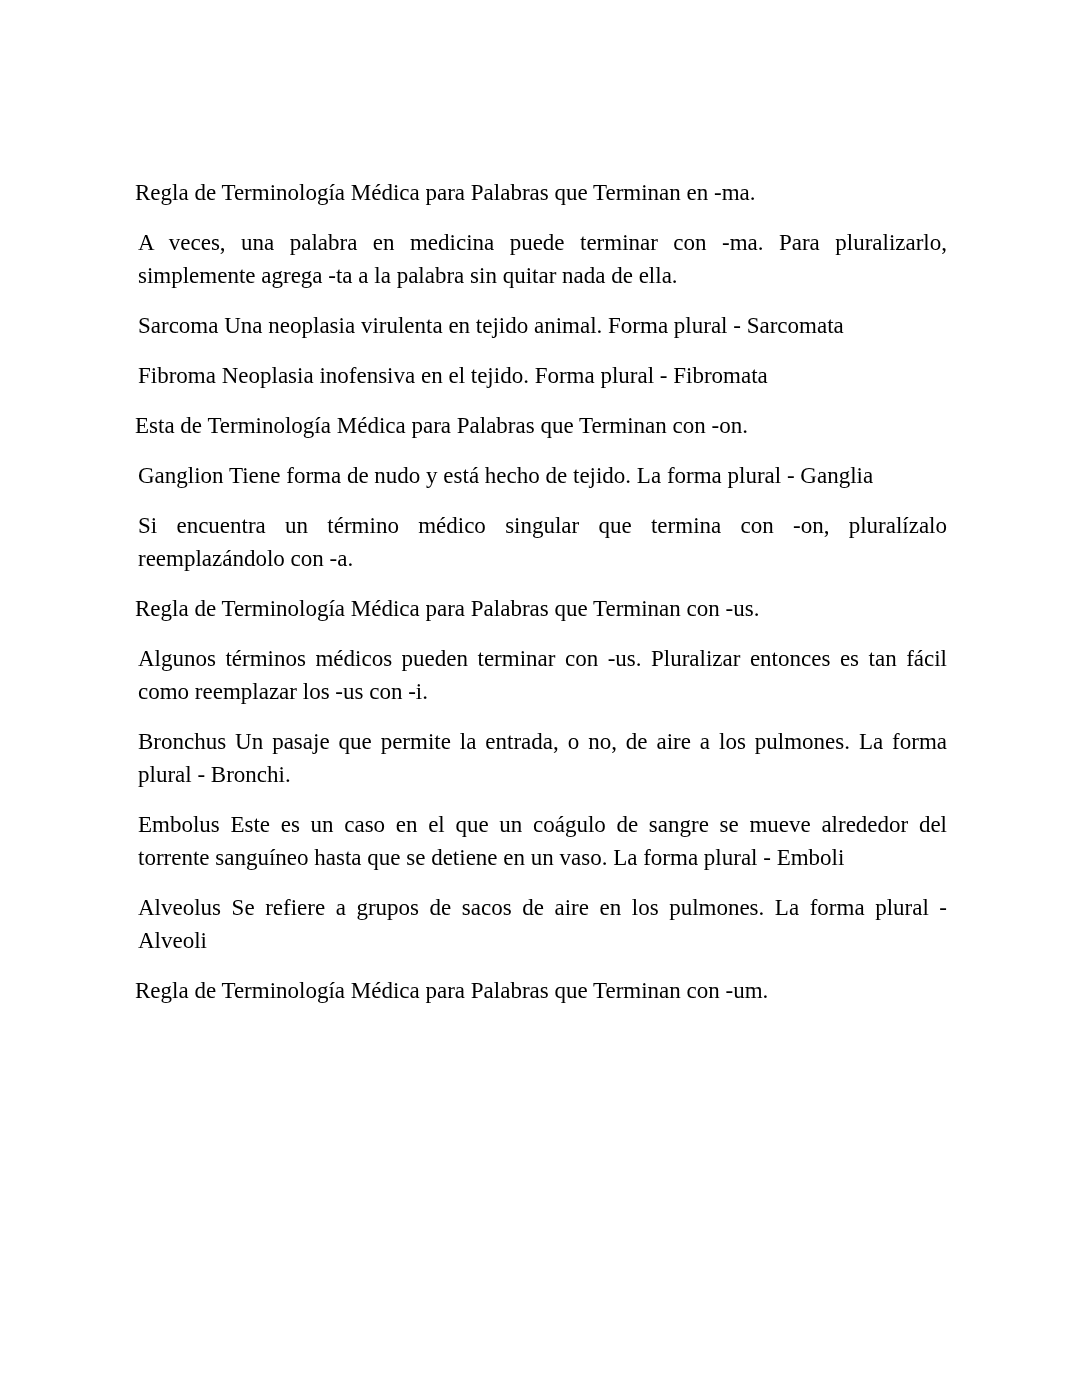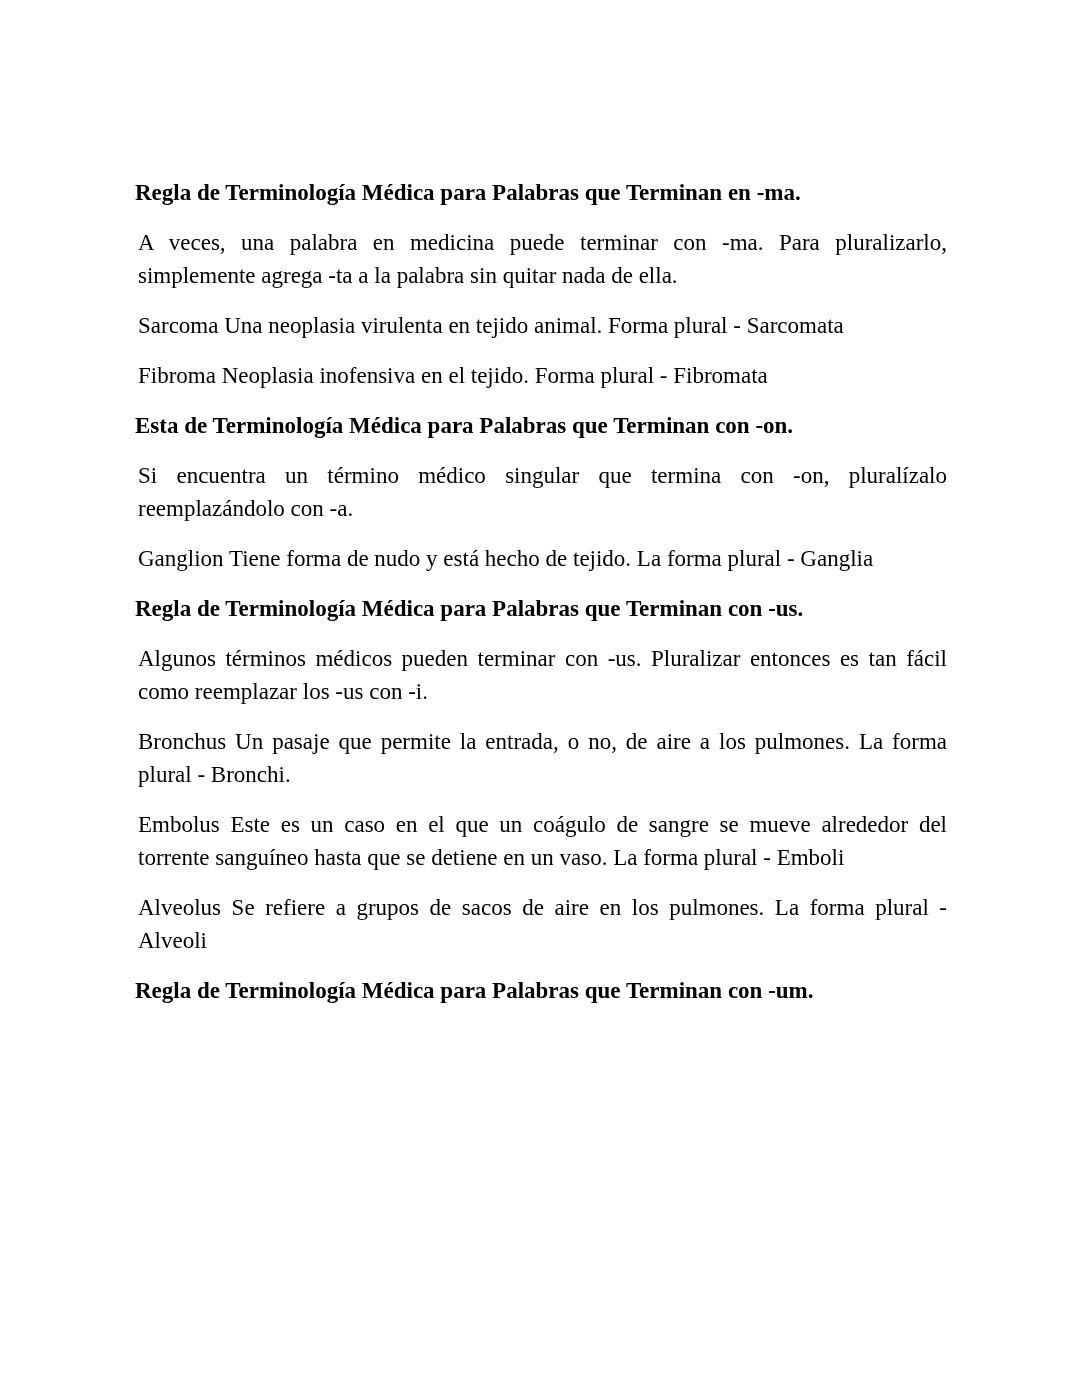--- a/index.html
+++ b/index.html
@@ -17,21 +17,21 @@
     top: 176px;
     width: 812px;
     color: #000000;
     font-family: "Liberation Serif", serif;
     font-size: 23px;
     line-height: 33px;
   }
   .heading {
     font-family: "Liberation Serif", serif;
     font-size: 23px;
-    font-weight: bold;
+    font-weight: normal;
     margin: 0 0 17px 0;
     text-align: left;
   }
   .para {
     text-align: justify;
     text-justify: inter-word;
     margin: 0 0 17px 3px;
   }
 </style>
 </head>
@@ -39,22 +39,22 @@
 
 <div class="page">
   <div class="content">
 
     <h2 class="heading">Regla de Terminología Médica para Palabras que Terminan en -ma.</h2>
     <p class="para">A veces, una palabra en medicina puede terminar con -ma. Para pluralizarlo, simplemente agrega -ta a la palabra sin quitar nada de ella.</p>
     <p class="para">Sarcoma Una neoplasia virulenta en tejido animal. Forma plural - Sarcomata</p>
     <p class="para">Fibroma Neoplasia inofensiva en el tejido. Forma plural - Fibromata</p>
 
     <h2 class="heading">Esta de Terminología Médica para Palabras que Terminan con -on.</h2>
+    <p class="para">Ganglion Tiene forma de nudo y está hecho de tejido. La forma plural - Ganglia</p>
     <p class="para">Si encuentra un término médico singular que termina con -on, pluralízalo reemplazándolo con -a.</p>
-    <p class="para">Ganglion Tiene forma de nudo y está hecho de tejido. La forma plural - Ganglia</p>
 
     <h2 class="heading">Regla de Terminología Médica para Palabras que Terminan con -us.</h2>
     <p class="para">Algunos términos médicos pueden terminar con -us. Pluralizar entonces es tan fácil como reemplazar los -us con -i.</p>
     <p class="para">Bronchus Un pasaje que permite la entrada, o no, de aire a los pulmones. La forma plural - Bronchi.</p>
     <p class="para">Embolus Este es un caso en el que un coágulo de sangre se mueve alrededor del torrente sanguíneo hasta que se detiene en un vaso. La forma plural - Emboli</p>
     <p class="para">Alveolus Se refiere a grupos de sacos de aire en los pulmones. La forma plural - Alveoli</p>
 
     <h2 class="heading">Regla de Terminología Médica para Palabras que Terminan con -um.</h2>
 
   </div>

